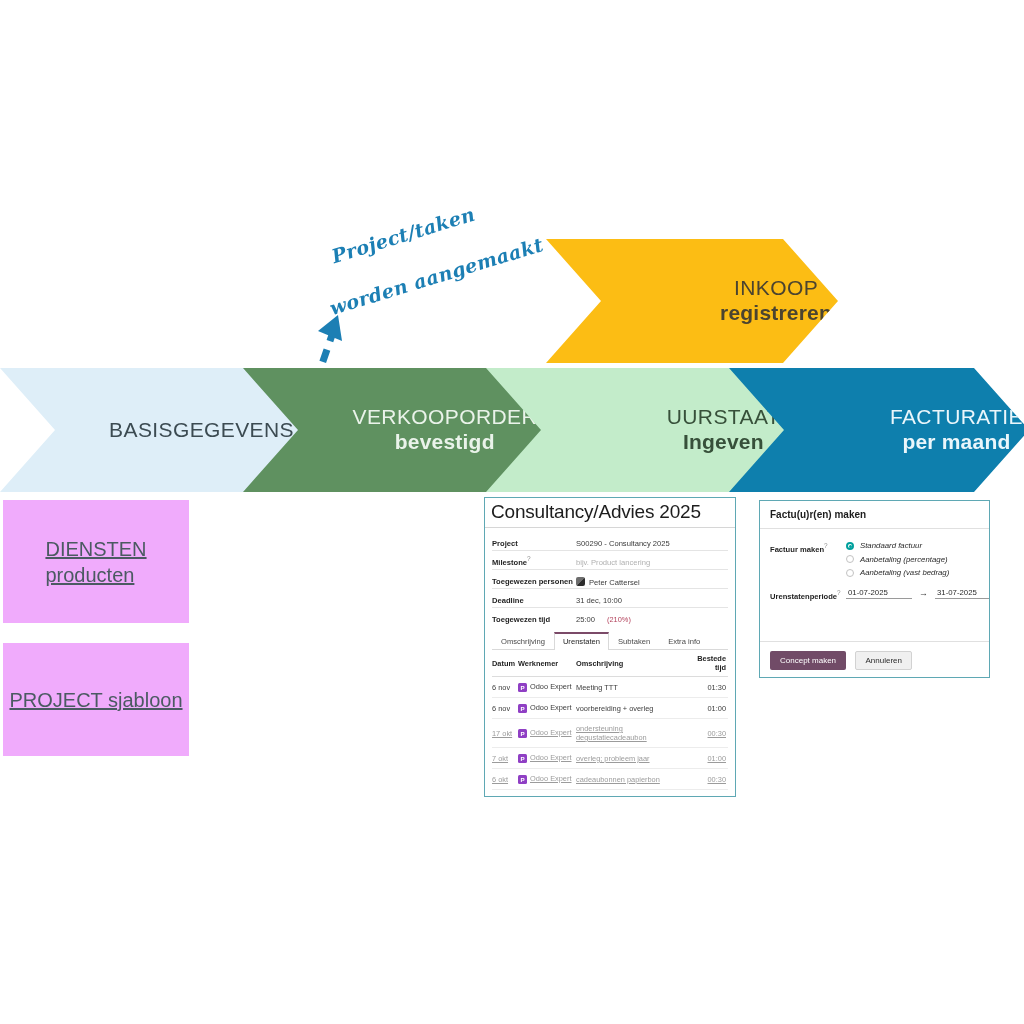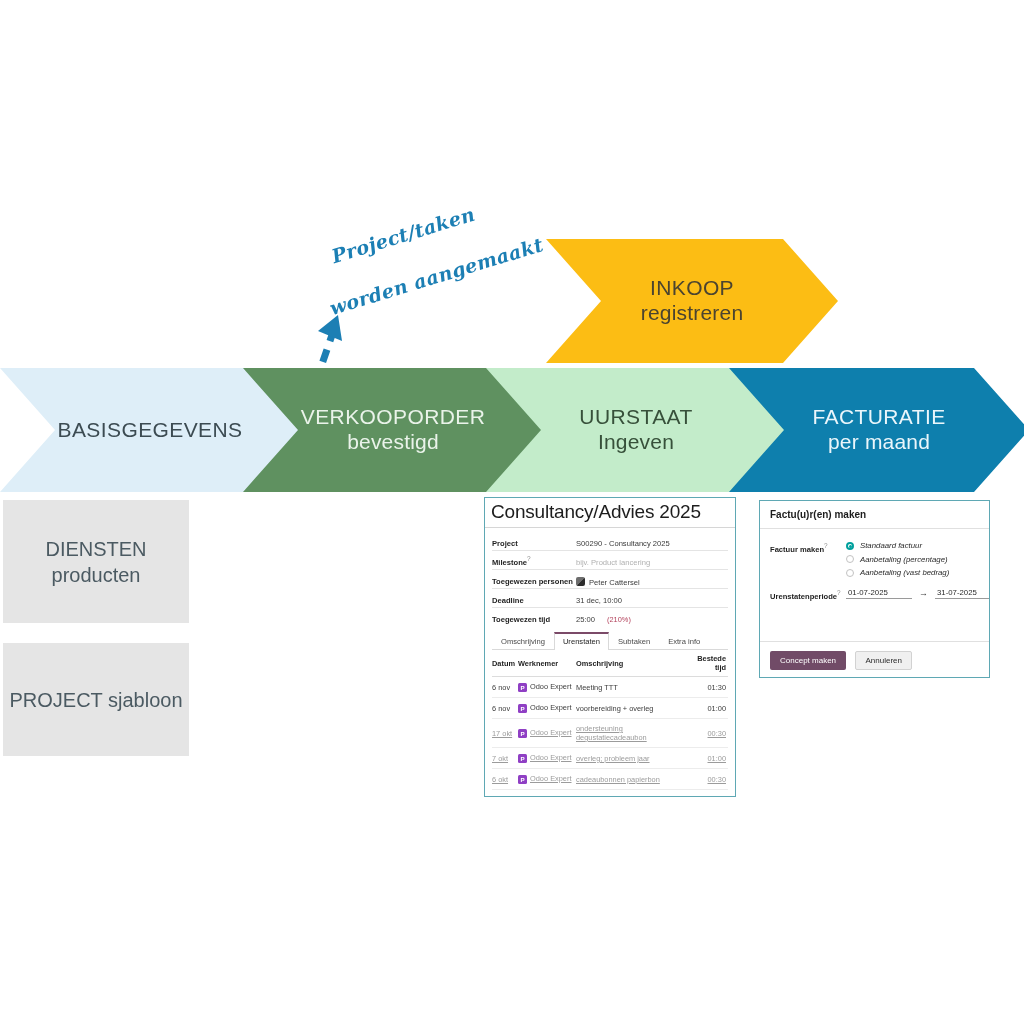--- a/index.html
+++ b/index.html
@@ -9,28 +9,28 @@
     font-family:"Liberation Sans", sans-serif;
     position:relative;
     overflow:hidden;
     -webkit-font-smoothing:antialiased;
   }
   .stage{position:absolute;left:0;top:0;width:1024px;height:1024px;}
 
   
   .chev{
     position:absolute;
-    display:flex;align-items:center;justify-content:center;
+    display:flex;align-items:center;justify-content:flex-end;
     text-align:center;
     line-height:1.18;
     font-weight:400;
   }
   .chev .lbl{padding:0 6px;}
   .chev .l1{display:block;font-size:21px;letter-spacing:.4px;}
-  .chev .l2{display:block;font-size:21px;letter-spacing:.2px;}
+  .chev .l2{display:block;font-size:21px;letter-spacing:.2px;font-weight:bold;}
 
   
   .c-basis{
     left:0px;top:368px;width:300px;height:124px;
     background:#deeef8;color:#3c4b52;
     clip-path:polygon(0 0, 245px 0, 300px 62px, 245px 124px, 0 124px, 55px 62px);
   }
   .c-verkoop{
     left:243px;top:368px;width:300px;height:124px;
     background:#5f9160;color:#eaf3ea;
@@ -48,24 +48,24 @@
   }
   .c-inkoop{
     left:546px;top:239px;width:292px;height:124px;
     background:#fcbd14;color:#4b4430;
     clip-path:polygon(0 0, 237px 0, 292px 62px, 237px 124px, 0 124px, 55px 62px);
   }
 
   
   .box{
     position:absolute;
-    background:#e5e5e5;
+    background:#f0abfc;
     color:#4b5a62;
     display:flex;align-items:center;justify-content:center;
-    text-align:center;line-height:1.3;
+    text-align:left;line-height:1.3;text-decoration:underline;
   }
   .box .l1{display:block;font-size:20px;}
   .box .l2{display:block;font-size:20px;}
   .b-diensten{left:3px;top:500px;width:186px;height:123px;}
   .b-project{left:3px;top:643px;width:186px;height:113px;}
 
   
   .hand{
     position:absolute;
     color:#1c7fb4;

